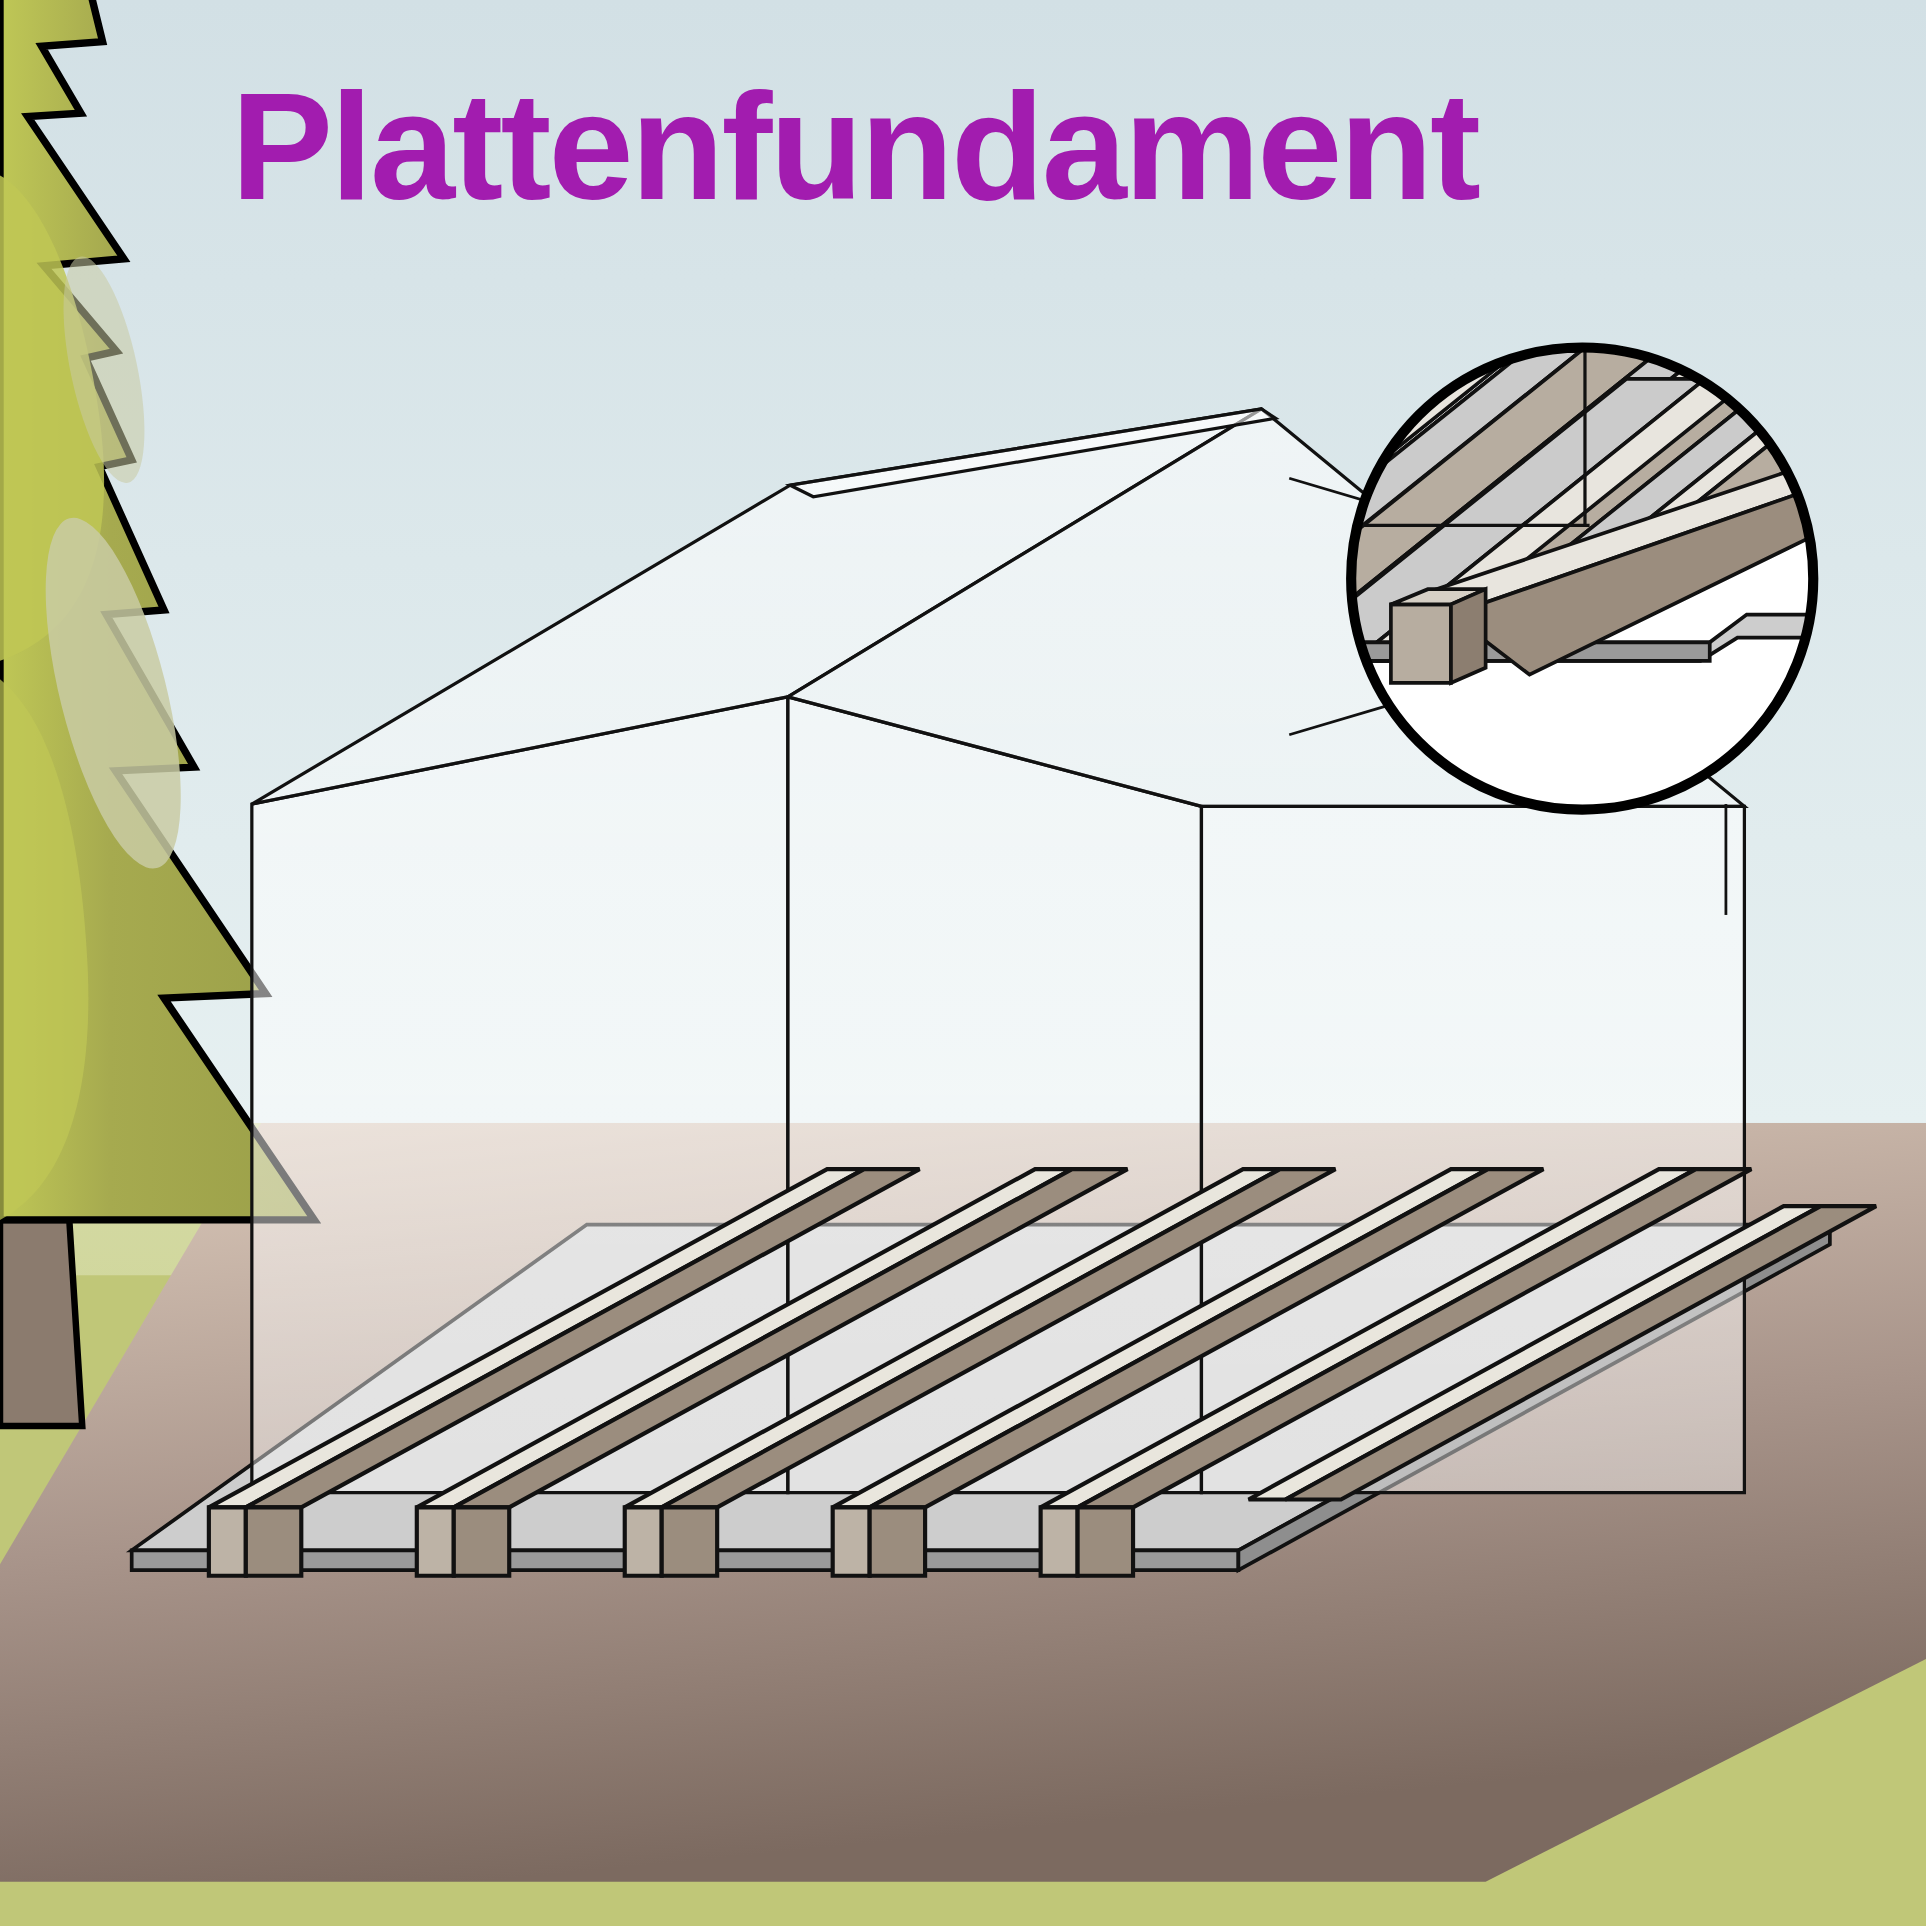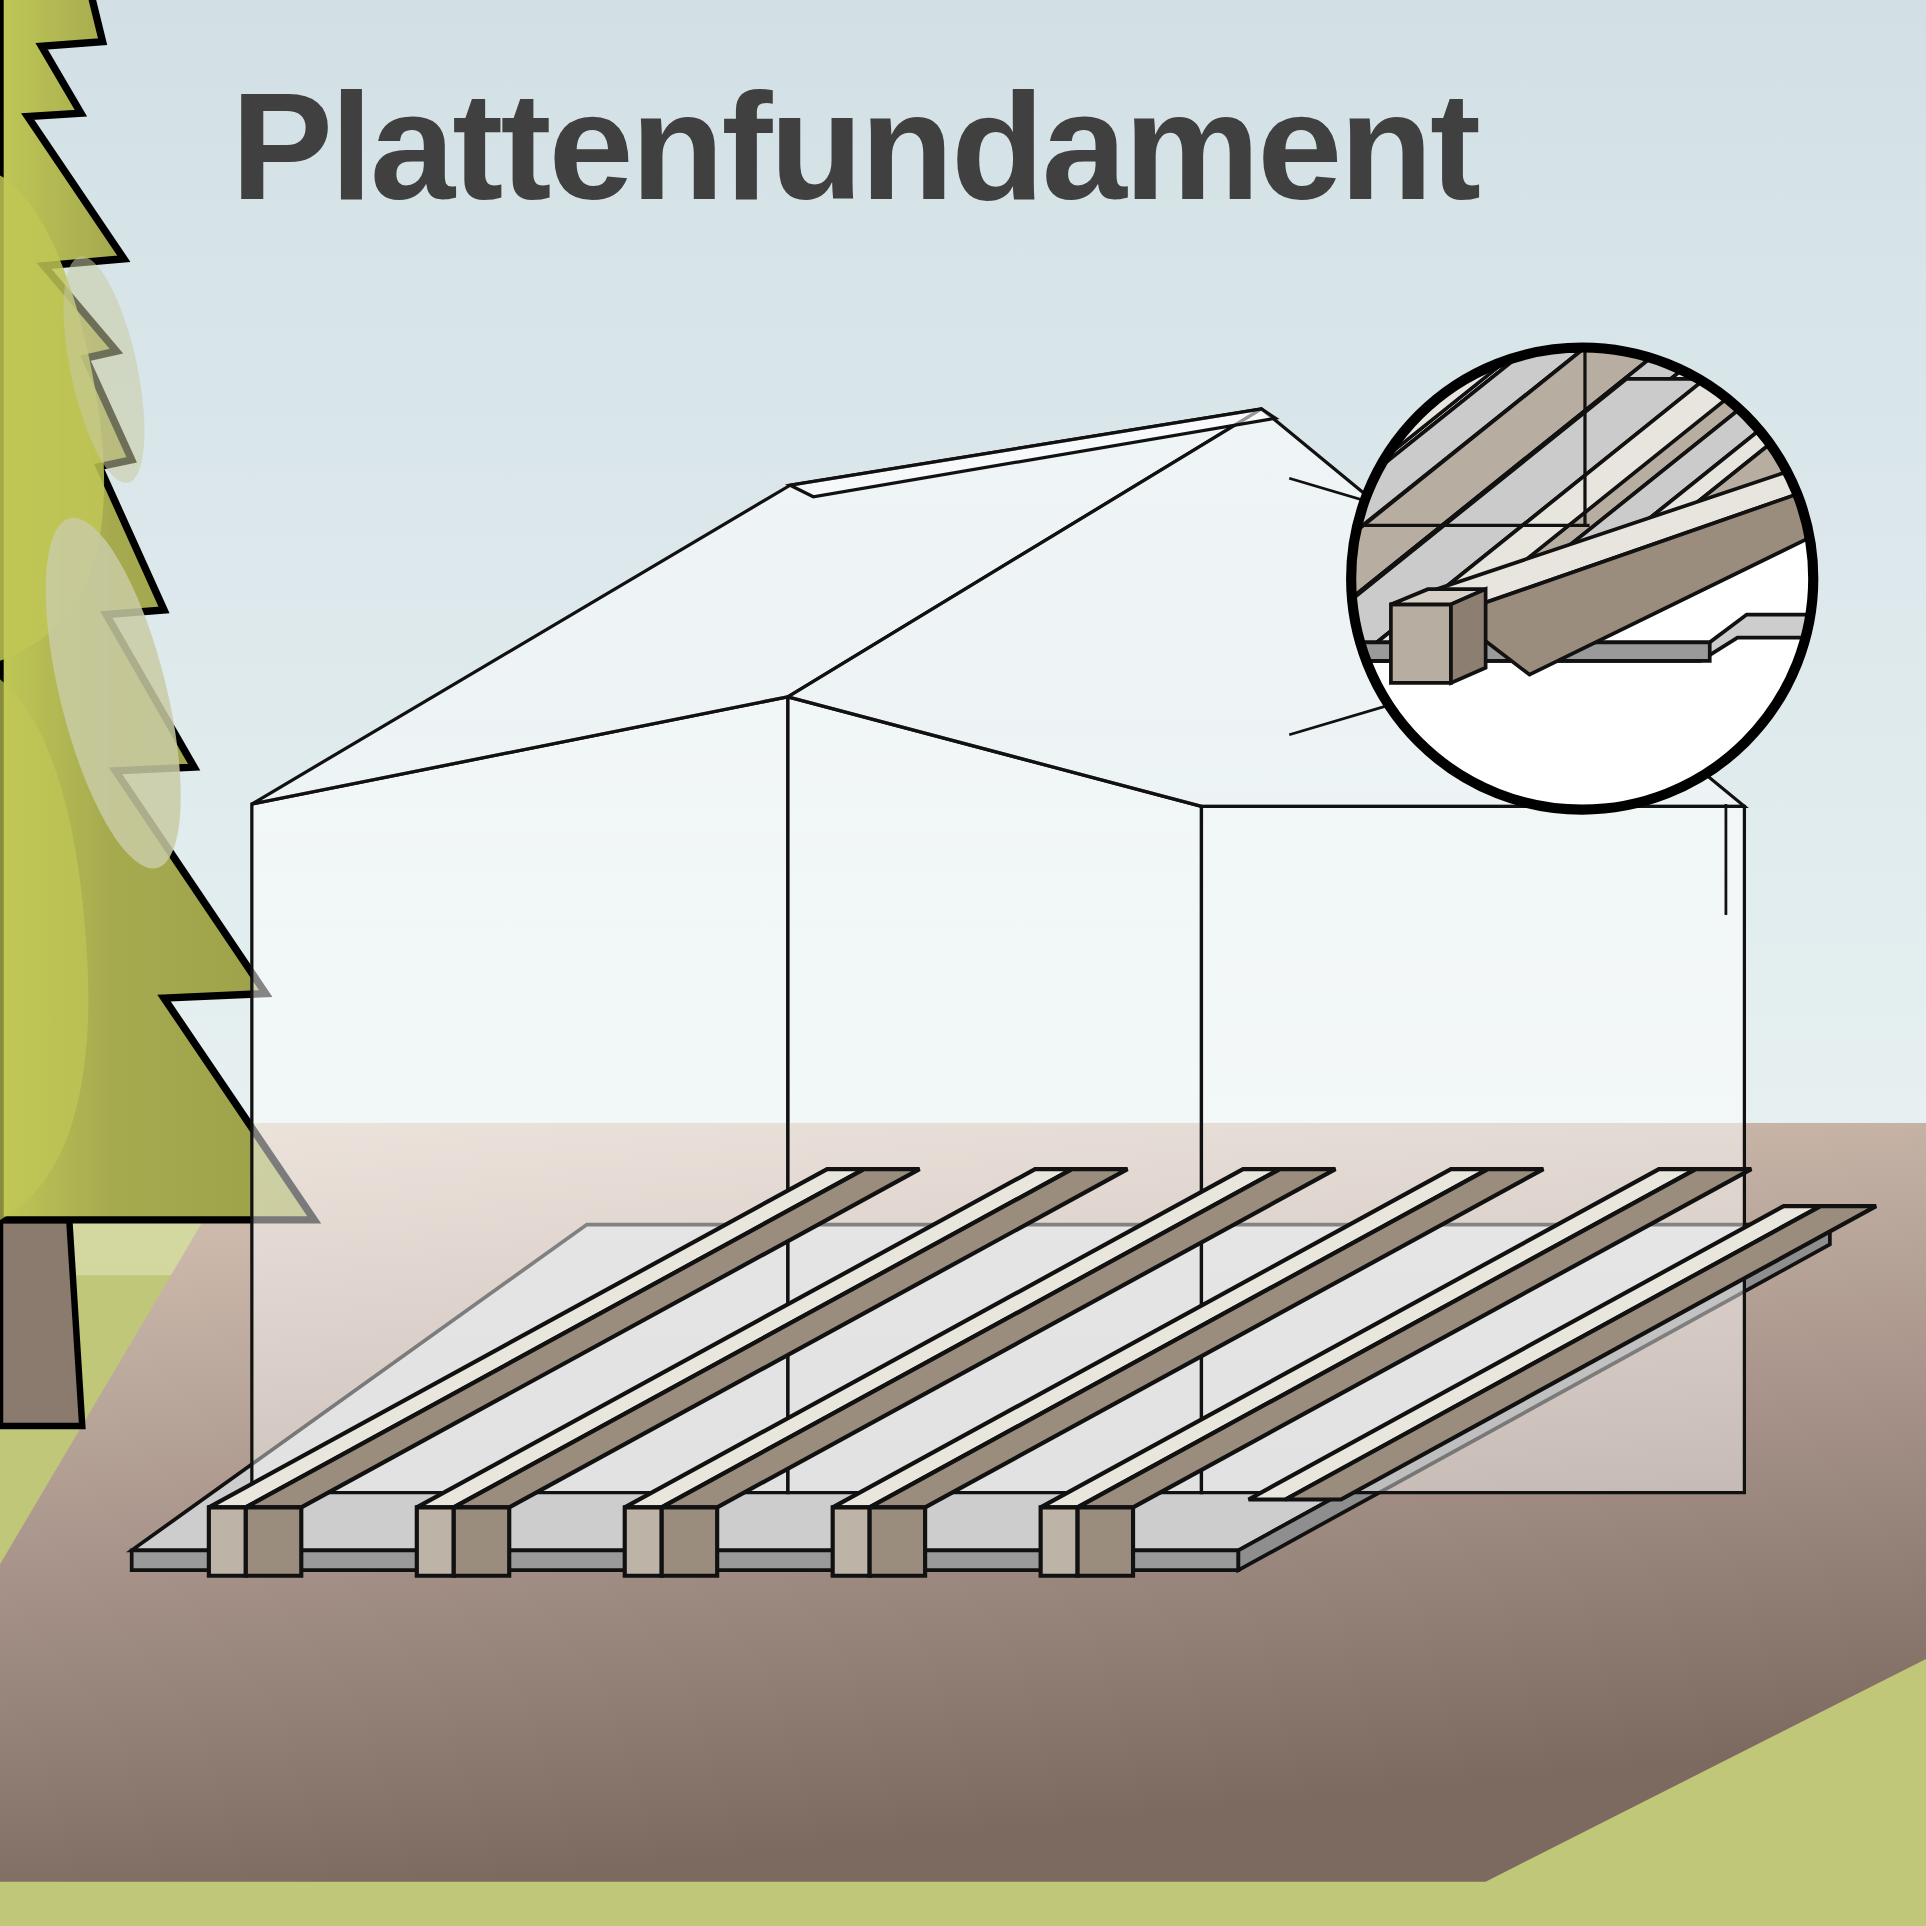--- a/index.html
+++ b/index.html
@@ -35,21 +35,21 @@
   .page-title {
     position: absolute;
     left: 231px;
     top: 69px;
     margin: 0;
     font-family: "Liberation Sans", sans-serif;
     font-weight: bold;
     font-size: 153px;
     line-height: 1.0;
     letter-spacing: -2.8px;
-    color: #404040;
+    color: #a21caf;
     white-space: nowrap;
   }
 </style>
 </head>
 <body>
 
 <div id="stage">
 
   <svg id="scene" viewBox="0 0 4168 4168" xmlns="http://www.w3.org/2000/svg">
     <defs>

